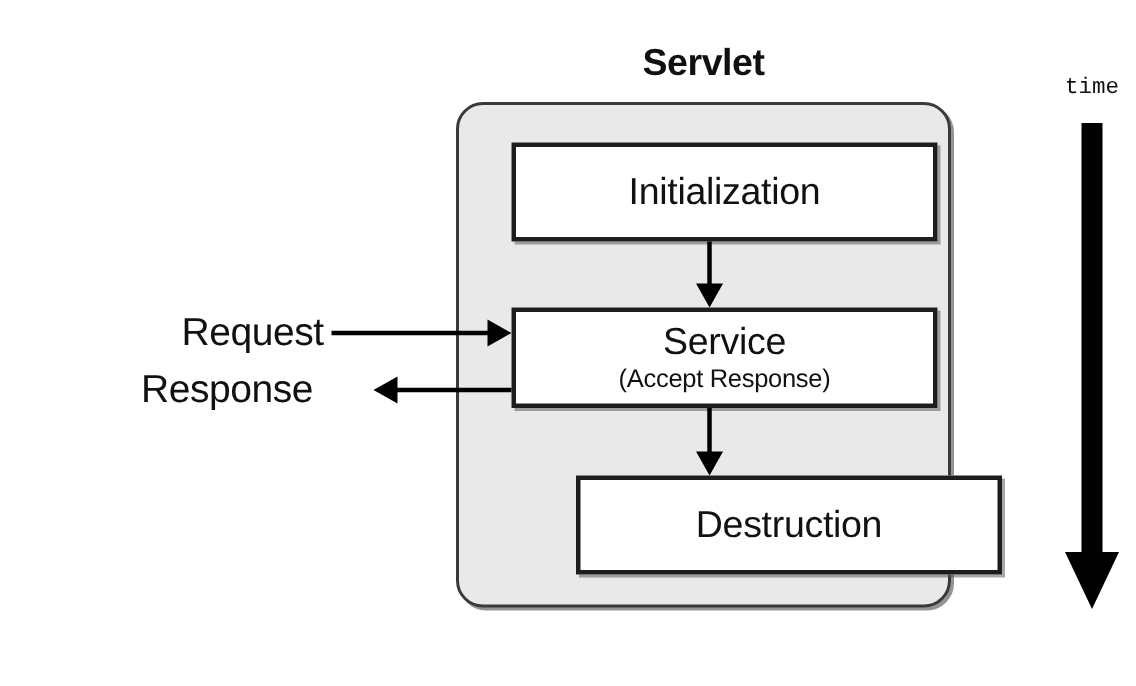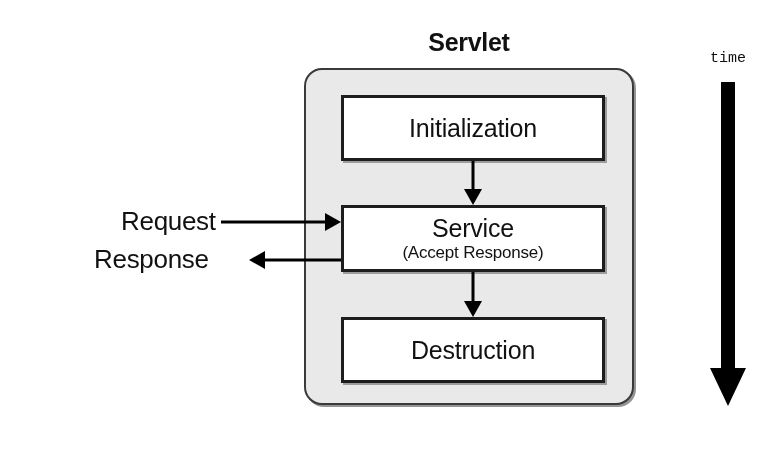--- a/index.html
+++ b/index.html
@@ -50,33 +50,33 @@
     border: 2px solid #3a3a3a;
     border-radius: 18px;
     box-sizing: border-box;
     box-shadow: 2px 2px 0 0 rgba(60,60,60,0.55);
   }
 
   
   .phase-box {
     position: absolute;
     left: 325px;
-    width: 264px;
+    width: 284px;
     background: #ffffff;
     border: 3px solid #1d1d1d;
     box-sizing: border-box;
     display: flex;
     flex-direction: column;
     align-items: center;
     justify-content: center;
     box-shadow: 2px 2px 0 0 rgba(80,80,80,0.5);
   }
   #box-init    { top: 95px;  height: 66px; }
   #box-service { top: 205px; height: 67px; }
-  #box-destroy { top: 317px; height: 66px; }
+  #box-destroy { top: 317px; height: 66px; margin-left: 43px; }
 
   .phase-title {
     font-size: 25px;
     line-height: 27px;
     font-family: "Liberation Sans", sans-serif;
     letter-spacing: -0.2px;
     white-space: nowrap;
   }
   .phase-sub {
     font-size: 17px;

